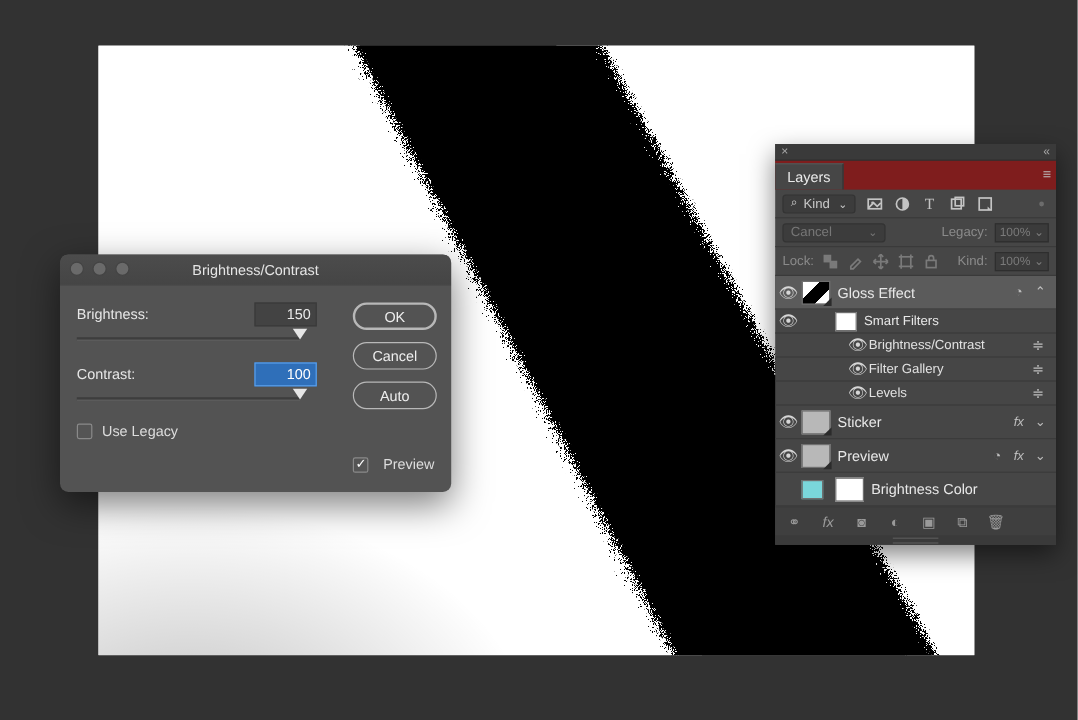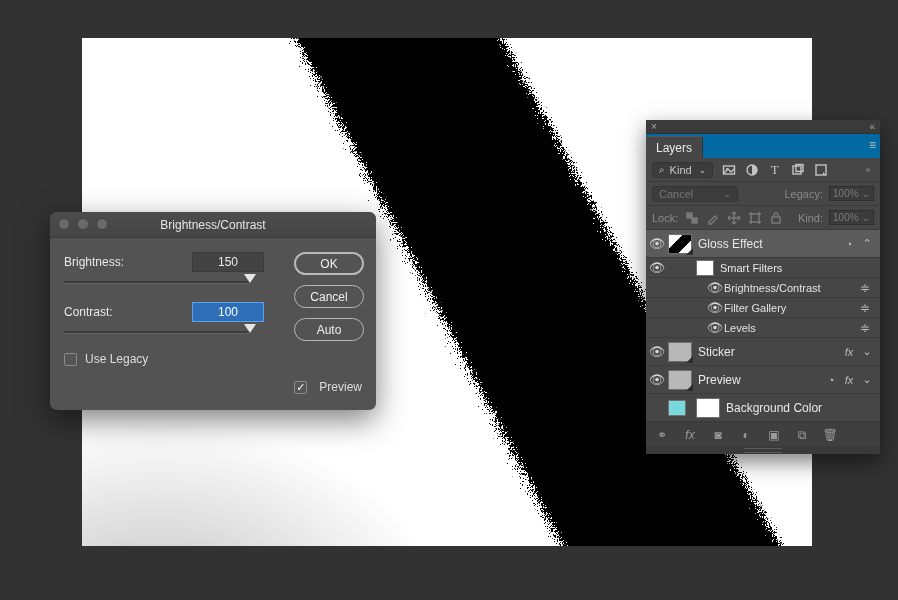--- a/index.html
+++ b/index.html
@@ -12,37 +12,37 @@
 
 .dialog { position: absolute; left: 50px; top: 212px; width: 326px; background: #535353; border-radius: 7px; box-shadow: 0 10px 30px rgba(0,0,0,.5); color: #ddd; font-size: 12px; }
 .dialog-titlebar { height: 26px; border-top-left-radius: 7px; border-top-right-radius: 7px; border-bottom: 1px solid #3a3a3a; position: relative; display: flex; align-items: center; justify-content: center; background: linear-gradient(#4c4c4c,#454545); }
 .traffic { position: absolute; left: 8px; top: 6px; display: flex; gap: 7px; }
 .tl { width: 12px; height: 12px; border-radius: 50%; background: #6a6a6a; border: 1px solid #444; }
 .dialog-title { font-size: 12px; color: #e5e5e5; }
 .dialog-body { padding: 14px 12px 16px 14px; position: relative; }
 .field-row { display: flex; align-items: center; margin-bottom: 4px; }
 .field-label { width: 80px; color: #e8e8e8; }
 .field-gap { flex: 1; }
-.field-input { width: 72px; background: #434343; border: 1px solid #3a3a3a; color: #eaeaea; font-size: 12px; padding: 2px 4px; text-align: center; }
+.field-input { width: 52px; background: #434343; border: 1px solid #3a3a3a; color: #eaeaea; font-size: 12px; padding: 2px 4px; text-align: right; }
 .field-input.selected { background: #2f6fb9; border: 1px solid #5aa0ec; color: #fff; }
 .slider { position: relative; height: 14px; margin: 2px 0 12px 0; width: 186px; }
 .slider-track { position: absolute; left: 0; right: 0; top: 5px; height: 3px; background: #3d3d3d; border-bottom: 1px solid #636363; }
 .slider-tri { position: absolute; top: -2px; width: 0; height: 0; border-left: 6px solid transparent; border-right: 6px solid transparent; border-top: 9px solid #e6e6e6; transform: translateX(-6px); }
 .btns { position: absolute; right: 12px; top: 14px; display: flex; flex-direction: column; gap: 10px; }
 .btn { width: 70px; height: 23px; border-radius: 12px; background: #535353; border: 1px solid #b8b8b8; color: #eee; font-size: 12px; display: flex; align-items: center; justify-content: center; cursor: pointer; }
 .btn.primary { border-width: 2px; }
 .legacy-row { display: flex; align-items: center; gap: 8px; margin-top: 12px; color: #ddd; font-size: 12px; }
 .chk { width: 13px; height: 13px; border: 1px solid #8a8a8a; border-radius: 2px; background: #555; display: inline-flex; align-items: center; justify-content: center; color: #fff; font-size: 11px; }
 .chk.on::after { content: "✓"; font-size: 11px; line-height: 1; }
 .preview-row { display: flex; align-items: center; gap: 12px; justify-content: flex-end; margin-top: 14px; padding-right: 2px; }
 
 
 .panel { position: absolute; left: 646px; top: 120px; width: 234px; background: #464646; color: #d6d6d6; font-size: 11px; box-shadow: 0 8px 20px rgba(0,0,0,.5); }
 .panel-top { height: 14px; display: flex; align-items: center; justify-content: space-between; padding: 0 5px; background: #3a3a3a; border-bottom: 1px solid #2e2e2e; color: #a9a9a9; font-size: 10px; }
-.panel-tabbar { height: 24px; display: flex; align-items: flex-end; position: relative; background: #0369a1; }
+.panel-tabbar { height: 24px; display: flex; align-items: flex-end; position: relative; background: #7f1d1d; }
 .panel-tab { height: 22px; padding: 0 10px; display: flex; align-items: center; background: #464646; border-top: 1px solid #555; border-right: 1px solid #333; font-size: 12px; color: #eaeaea; }
 .panel-menu { position: absolute; right: 4px; top: 4px; color: #bdbdbd; font-size: 12px; }
 .panel-row { height: 24px; display: flex; align-items: center; padding: 0 6px; gap: 6px; border-bottom: 1px solid #3a3a3a; color: #bfbfbf; }
 .panel-row.filter { gap: 8px; }
 .kind-pill { display: flex; align-items: center; gap: 5px; background: #3c3c3c; border: 1px solid #333; border-radius: 3px; padding: 1px 6px; color: #c8c8c8; }
 .kind-pill .caret { font-size: 9px; margin-left: 2px; }
 .dimctl { color: #777 !important; }
 .muted { color: #8a8a8a; }
 .mini-ico { width: 15px; height: 15px; display: inline-flex; align-items: center; justify-content: center; color: #c4c4c4; font-size: 11px; }
 .valbox { display: inline-flex; align-items: flex-end; background: #3b3b3b; border: 1px solid #2e2e2e; padding: 1px 3px; font-size: 10px; color: #7a7a7a; }
@@ -306,21 +306,21 @@
       <span class="row-ico">◔</span>
       <span class="row-ico" style="font-style:italic">fx</span>
       <span class="row-ico">⌄</span>
     </div>
 
     <div class="layer-row">
       <span class="eye" style="visibility:hidden">👁</span>
       <span class="thumb sm teal"></span>
       <span style="width:4px"></span>
       <span class="thumb mask"></span>
-      <span class="layer-name">Background Color</span>
+      <span class="layer-name">Brightness Color</span>
     </div>
   </div>
 
   <div class="panel-footer">
     <span class="fico">⚭</span>
     <span class="fico" style="font-style:italic">fx</span>
     <span class="fico">◙</span>
     <span class="fico">◐</span>
     <span class="fico">▣</span>
     <span class="fico">⧉</span>

